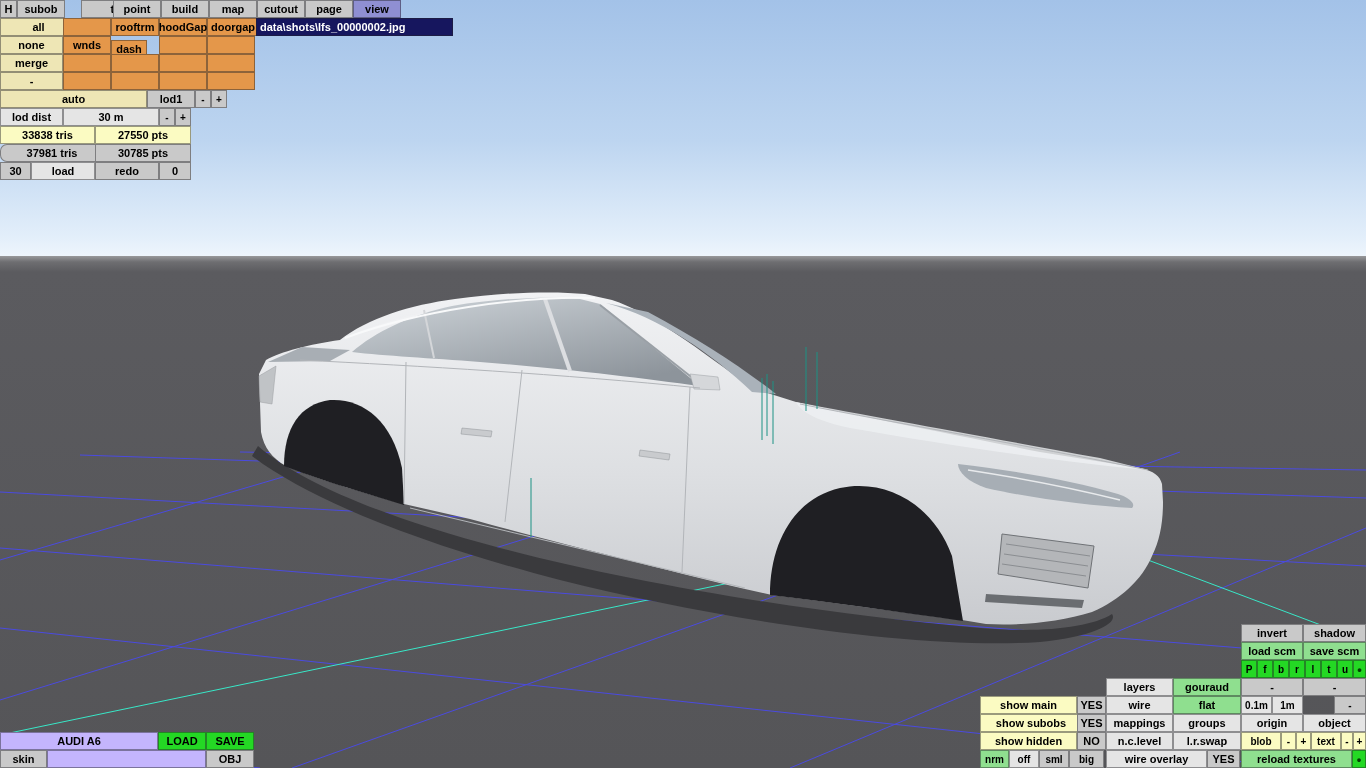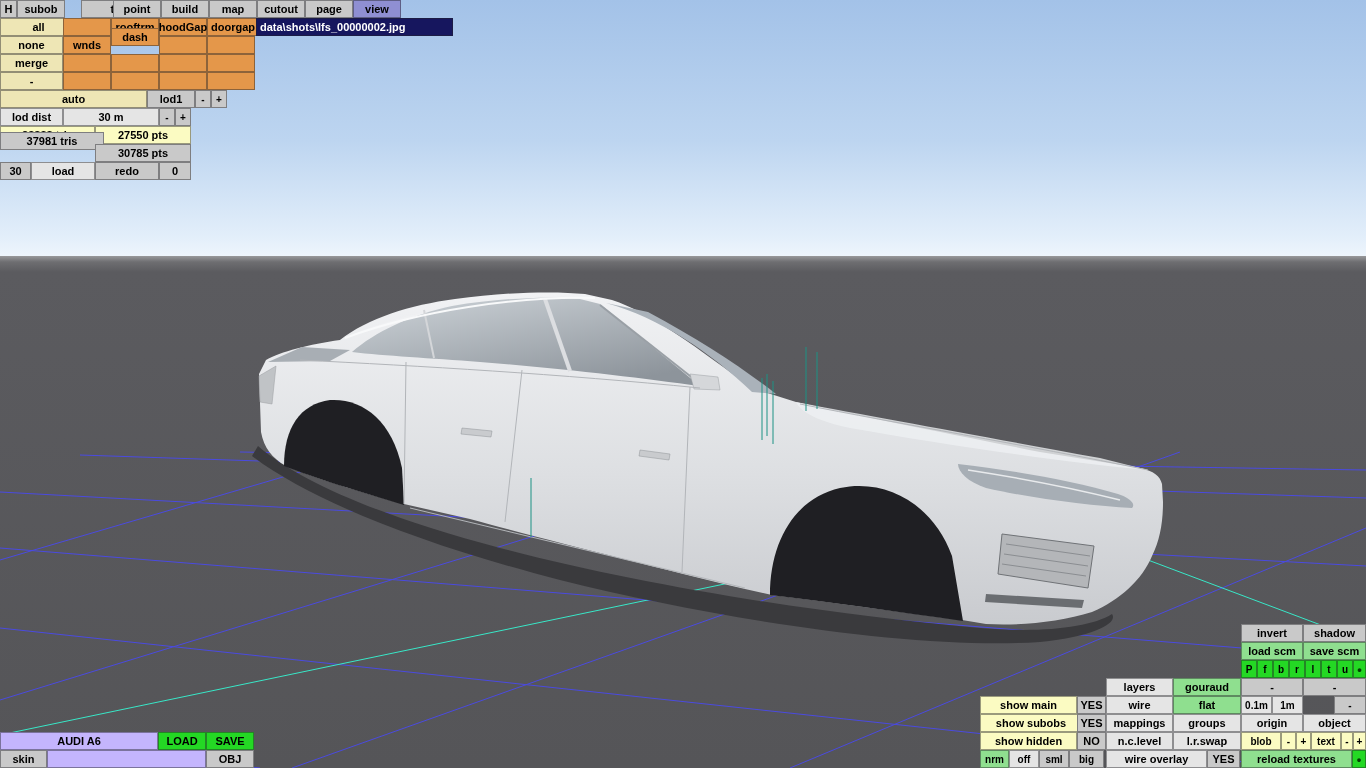--- a/index.html
+++ b/index.html
@@ -158,21 +158,21 @@
   <div class="cell tan" style="left:0;top:36px;width:63px;">none</div>
   <div class="cell tan" style="left:0;top:54px;width:63px;">merge</div>
   <div class="cell tan" style="left:0;top:72px;width:63px;">-</div>
 
   <div class="cell orange" style="left:63px; top:18px;width:48px;"></div>
   <div class="cell orange" style="left:111px;top:18px;width:48px;">rooftrm</div>
   <div class="cell orange" style="left:159px;top:18px;width:48px;">hoodGap</div>
   <div class="cell orange" style="left:207px;top:18px;width:52px;">doorgap</div>
 
   <div class="cell orange" style="left:63px; top:36px;width:48px;">wnds</div>
-  <div class="cell orange" style="left:111px;top:28px;width:48px;">dash</div>
+  <div class="cell orange" style="left:111px;top:40px;width:36px;">dash</div>
   <div class="cell orange" style="left:159px;top:36px;width:48px;"></div>
   <div class="cell orange" style="left:207px;top:36px;width:48px;"></div>
 
   <div class="cell orange" style="left:63px; top:54px;width:48px;"></div>
   <div class="cell orange" style="left:111px;top:54px;width:48px;"></div>
   <div class="cell orange" style="left:159px;top:54px;width:48px;"></div>
   <div class="cell orange" style="left:207px;top:54px;width:48px;"></div>
 
   <div class="cell orange" style="left:63px; top:72px;width:48px;"></div>
   <div class="cell orange" style="left:111px;top:72px;width:48px;"></div>
@@ -186,21 +186,21 @@
   <div class="cell gray sm" style="left:195px;top:90px;width:16px;">-</div>
   <div class="cell gray sm" style="left:211px;top:90px;width:16px;">+</div>
 
   <div class="cell lav" style="left:0;   top:108px;width:63px;">lod dist</div>
   <div class="cell lav" style="left:63px;top:108px;width:96px;">30 m</div>
   <div class="cell gray sm" style="left:159px;top:108px;width:16px;">-</div>
   <div class="cell gray sm" style="left:175px;top:108px;width:16px;">+</div>
 
   <div class="cell yel" style="left:0;   top:126px;width:95px;">33838 tris</div>
   <div class="cell yel" style="left:95px;top:126px;width:96px;">27550 pts</div>
-  <div class="cell gray" style="left:0;   top:132px;width:104px;">37981 tris</div>
+  <div class="cell gray" style="left:0;   top:144px;width:104px;border-radius:7px;">37981 tris</div>
   <div class="cell gray" style="left:95px;top:144px;width:96px;">30785 pts</div>
 
   <div class="cell gray" style="left:0;    top:162px;width:31px;">30</div>
   <div class="cell lav" style="left:31px; top:162px;width:64px;">load</div>
   <div class="cell gray" style="left:95px; top:162px;width:64px;">redo</div>
   <div class="cell gray" style="left:159px;top:162px;width:32px;">0</div>
 
   <div class="cell white" style="left:0;    top:732px;width:158px;">AUDI A6</div>
   <div class="cell grnB" style="left:158px;top:732px;width:48px;">LOAD</div>
   <div class="cell grnB" style="left:206px;top:732px;width:48px;">SAVE</div>

